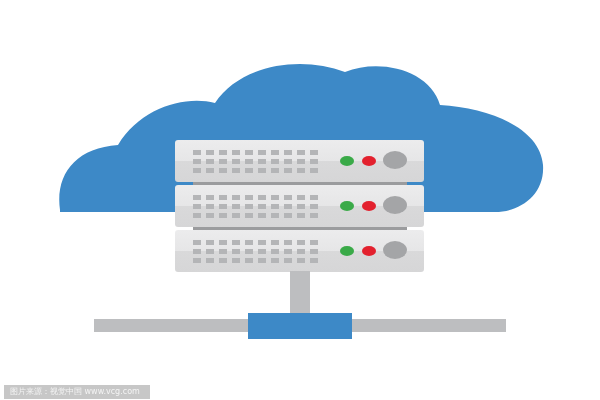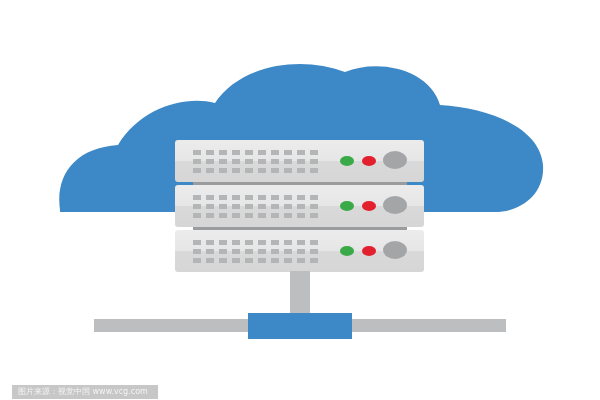--- a/index.html
+++ b/index.html
@@ -7,21 +7,21 @@
   .scene { position: absolute; left: 0; top: 0; width: 600px; height: 400px; }
   .unit { position: absolute; left: 175px; width: 249px; height: 42px; border-radius: 3px;
           background: linear-gradient(#ececed 0%, #e6e6e7 50%, #d9d9da 50%, #d6d6d7 100%); }
   .unit-shadow { position: absolute; left: 193px; width: 214px; height: 4px; background: #9b9c9e; }
   .grille { position: absolute; left: 18px; top: 10px; display: grid; grid-template-columns: repeat(10, 8px); column-gap: 5px; row-gap: 4px; }
   .grille span { width: 8px; height: 5px; background: #b4b5b7; display: block; }
   .led { position: absolute; width: 14px; height: 10px; border-radius: 50%; top: 16px; }
   .led-green { left: 165px; background: #3aaa48; }
   .led-red { left: 187px; background: #e3212e; }
   .btn { position: absolute; left: 208px; top: 11px; width: 24px; height: 18px; border-radius: 50%; background: #a4a5a7; }
-  .watermark { position: absolute; left: 12px; top: 385px; width: 146px; height: 14px; background: rgba(180,180,180,0.75);
+  .watermark { position: absolute; left: 4px; top: 385px; width: 146px; height: 14px; background: rgba(180,180,180,0.75);
                color: #f4f4f4; font-size: 8px; line-height: 13px; padding-left: 6px; box-sizing: border-box; white-space: nowrap; overflow: hidden; }
 </style>
 </head>
 <body>
 
 <div class="scene">
   <svg width="600" height="400" style="position:absolute;left:0;top:0">
     <path d="M60,210 C55,175 75,148 118,145 C140,108 185,95 215,103 C240,65 300,55 345,72 C380,58 430,70 440,105 C490,108 540,128 543,165 C545,195 520,212 495,212 L60,212 Z" fill="#3d89c7"></path>
   </svg>
 

